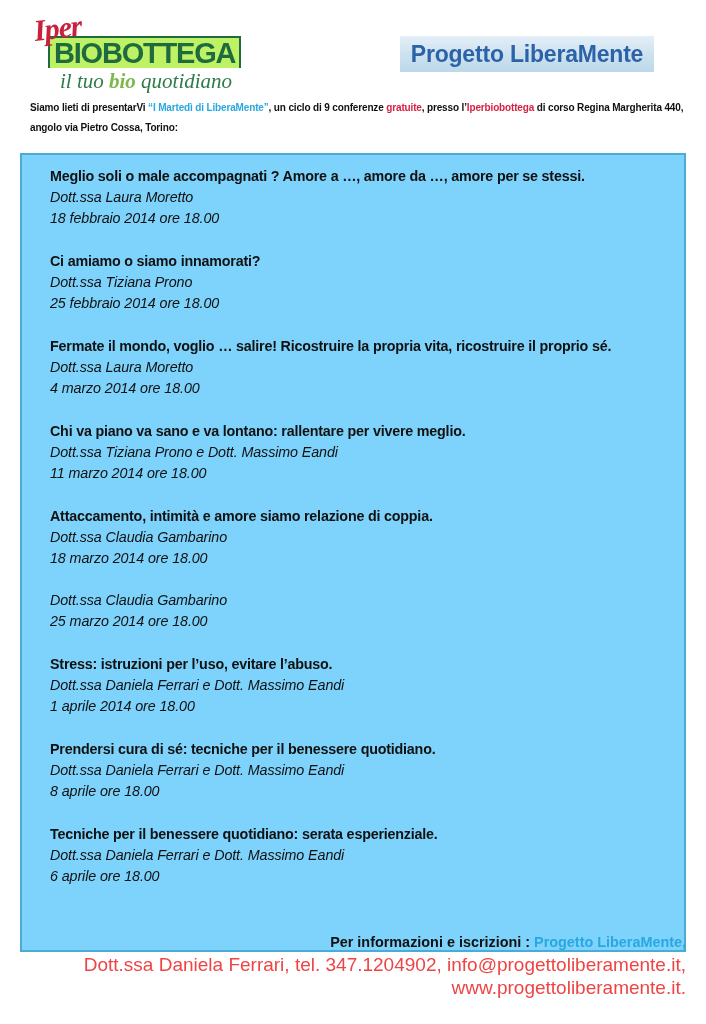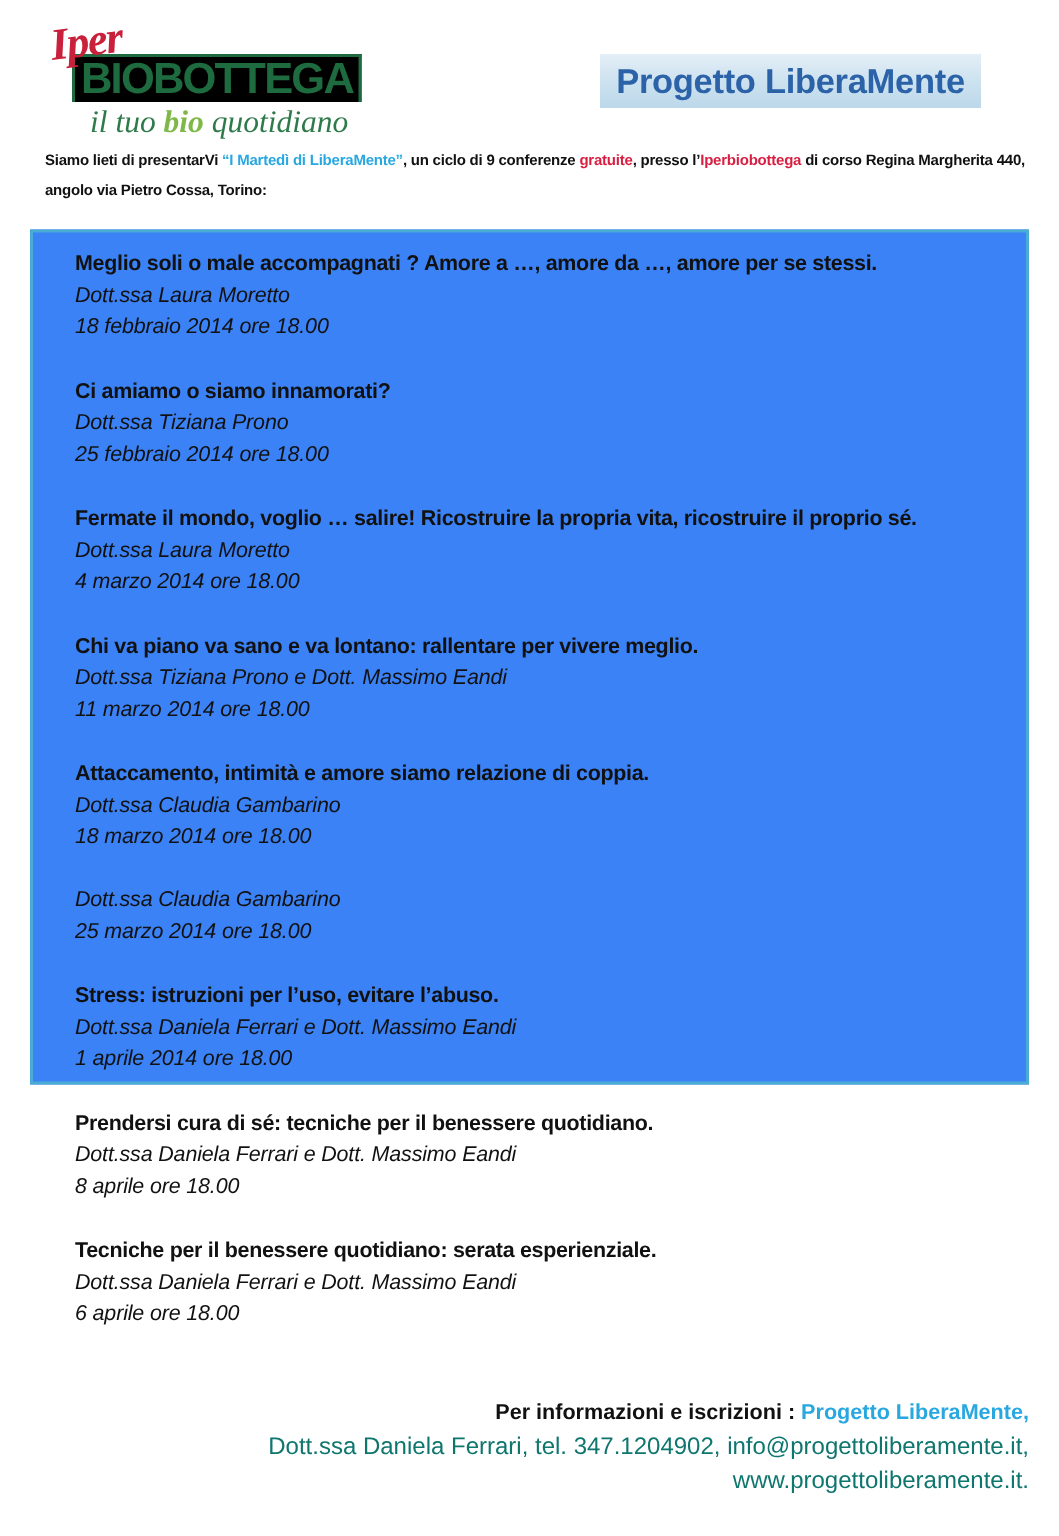--- a/index.html
+++ b/index.html
@@ -46,21 +46,21 @@
   }
   .logo-main-wrap {
     position: absolute;
     left: 18px;
     top: 22px;
     border: 2px solid #1d6b3e;
     border-bottom: none;
     padding: 0px 4px 0 4px;
     height: 30px;
     z-index: 2;
-    background: #000000;
+    background: #bef264;
   }
   .logo-main {
     font-family: "Liberation Sans", sans-serif;
     font-weight: bold;
     font-size: 29px;
     line-height: 30px;
     color: #1d6b3e;
     letter-spacing: -1.2px;
     display: block;
     white-space: nowrap;
@@ -115,24 +115,24 @@
   }
   .c-cyan { color: #29a8e0; }
   .c-red  { color: #d81f42; }
 
   
   .listbox {
     position: absolute;
     left: 20px;
     top: 153px;
     width: 666px;
-    height: 570px;
+    height: 799px;
     border: 2px solid #4aabd4;
     box-sizing: border-box;
-    background: #3b82f6;
+    background: #7dd3fc;
   }
   .entries {
     position: absolute;
     left: 28px;
     top: 10px;
     width: 616px;
   }
   .entry {
     margin-bottom: 21px;
   }
@@ -161,23 +161,23 @@
     text-align: right;
   }
   .footer-line1 {
     font-size: 14.4px;
     line-height: 21px;
     font-weight: bold;
     color: #111111;
   }
   .footer-line1 .proj { color: #29a8e0; }
   .footer-line2, .footer-line3 {
-    font-size: 16px;
+    font-size: 19px;
     line-height: 23px;
-    color: #0f766e;
+    color: #ef4444;
   }
 </style>
 </head>
 <body>
 
 <div class="header">
 
   <div class="logo">
     <div class="logo-iper">Iper</div>
     <div class="logo-main-wrap">

